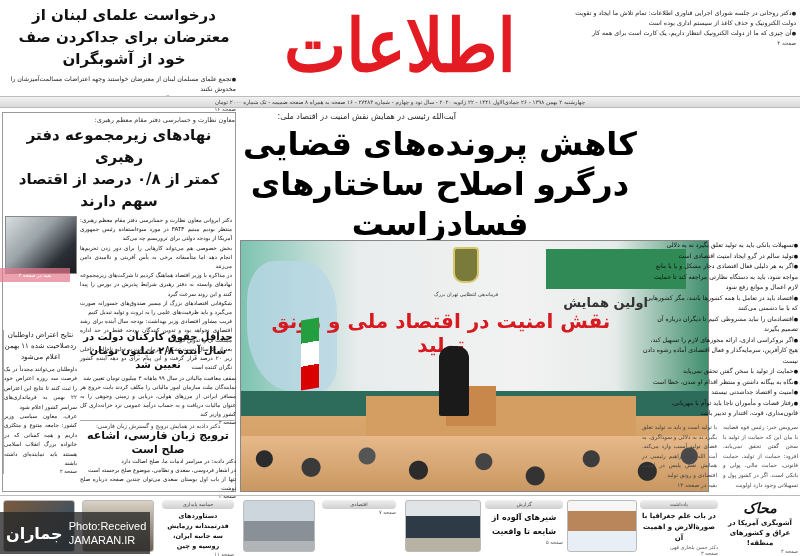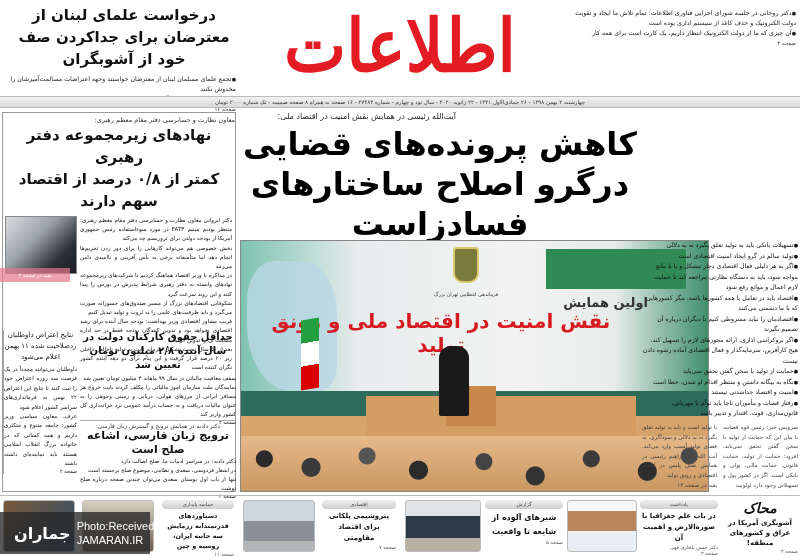--- a/index.html
+++ b/index.html
@@ -51,21 +51,21 @@
   .right-col { position: absolute; left: 642px; top: 240px; width: 156px; font-size: 6.2px; line-height: 10.5px; text-align: right; color: #111; }
   .right-col ul { list-style: none; }
   .right-col li::before { content: "\25CF "; font-size: 5px; }
 
   .bottom-strip { position: absolute; left: 0; top: 495px; width: 800px; height: 61px; border-top: 1px solid #bbb; }
   .tile { position: absolute; top: 4px; height: 54px; }
   .thumb { position: absolute; top: 4px; height: 52px; border: 1px solid #bbb; border-radius: 3px; }
   .tile-label { display: block; height: 9px; border-radius: 4px; background: linear-gradient(#f0f0f0, #cfcfcf); font-size: 5px; line-height: 9px; text-align: center; color: #444; }
   .tile-title { font-size: 8px; font-weight: bold; text-align: center; line-height: 12px; margin-top: 2px; }
   .tile-ref { font-size: 5px; color: #555; text-align: right; }
-  .watermark { position: absolute; left: 0; top: 512px; width: 150px; height: 42px; background: rgba(40,40,40,0.78); color: #fff; display: flex; align-items: center; direction: ltr; padding-left: 14px; gap: 6px; }
+  .watermark { position: absolute; left: 0; top: 512px; width: 150px; height: 42px; background: rgba(40,40,40,0.78); color: #fff; display: flex; align-items: center; direction: ltr; padding-left: 6px; gap: 6px; }
   .watermark .logo { font-size: 16px; font-weight: bold; }
   .watermark .txt { font-family: "Liberation Sans", sans-serif; font-size: 11px; line-height: 14px; }
   .pink-tag { position: absolute; left: 0; top: 268px; width: 70px; height: 14px; background: rgba(230,120,140,0.7); color: #fff; font-size: 5px; line-height: 14px; text-align: center; }
 </style>
 </head>
 <body>
 
 <div class="top-story" style="left:562px; width:238px;">
   <ul>
     <li>دکتر روحانی در جلسه شورای اجرایی فناوری اطلاعات: تمام تلاش ما ایجاد و تقویت دولت الکترونیک و حذف کاغذ از سیستم اداری بوده است</li>
@@ -200,21 +200,20 @@
 
   <div class="tile" style="left:485px; width:78px;">
     <span class="tile-label">گزارش</span>
     <div class="tile-title" style="line-height:14px;">شیرهای آلوده از شایعه تا واقعیت</div>
     <div class="tile-ref">صفحه ۵</div>
   </div>
   <div class="thumb" style="left:405px; width:76px; background:linear-gradient(#e0e4e6 0 30%, #2e3a46 30% 75%, #b8b2a4 75%);"></div>
 
   <div class="tile" style="left:322px; width:74px;">
     <span class="tile-label">اقتصادی</span>
-    <div class="tile-title" style="font-size:7px; line-height:11px;">پتروشیمی پلکانی برای اقتصاد مقاومتی</div>
     <div class="tile-ref">صفحه ۷</div>
   </div>
   <div class="thumb" style="left:243px; width:72px; background:linear-gradient(#cdd6dc 0 40%, #8a9097 40% 80%, #b1b5b8 80%);"></div>
 
   <div class="tile" style="left:162px; width:72px;">
     <span class="tile-label">حماسه پایداری</span>
     <div class="tile-title" style="font-size:6.5px; line-height:10px;">دستاوردهای قدرتمندانه رزمایش سه جانبه ایران، روسیه و چین</div>
     <div class="tile-ref">صفحه ۱۱</div>
   </div>
   <div class="thumb" style="left:82px; width:72px; background:linear-gradient(#d8d1c4, #6d5f52);"></div>

